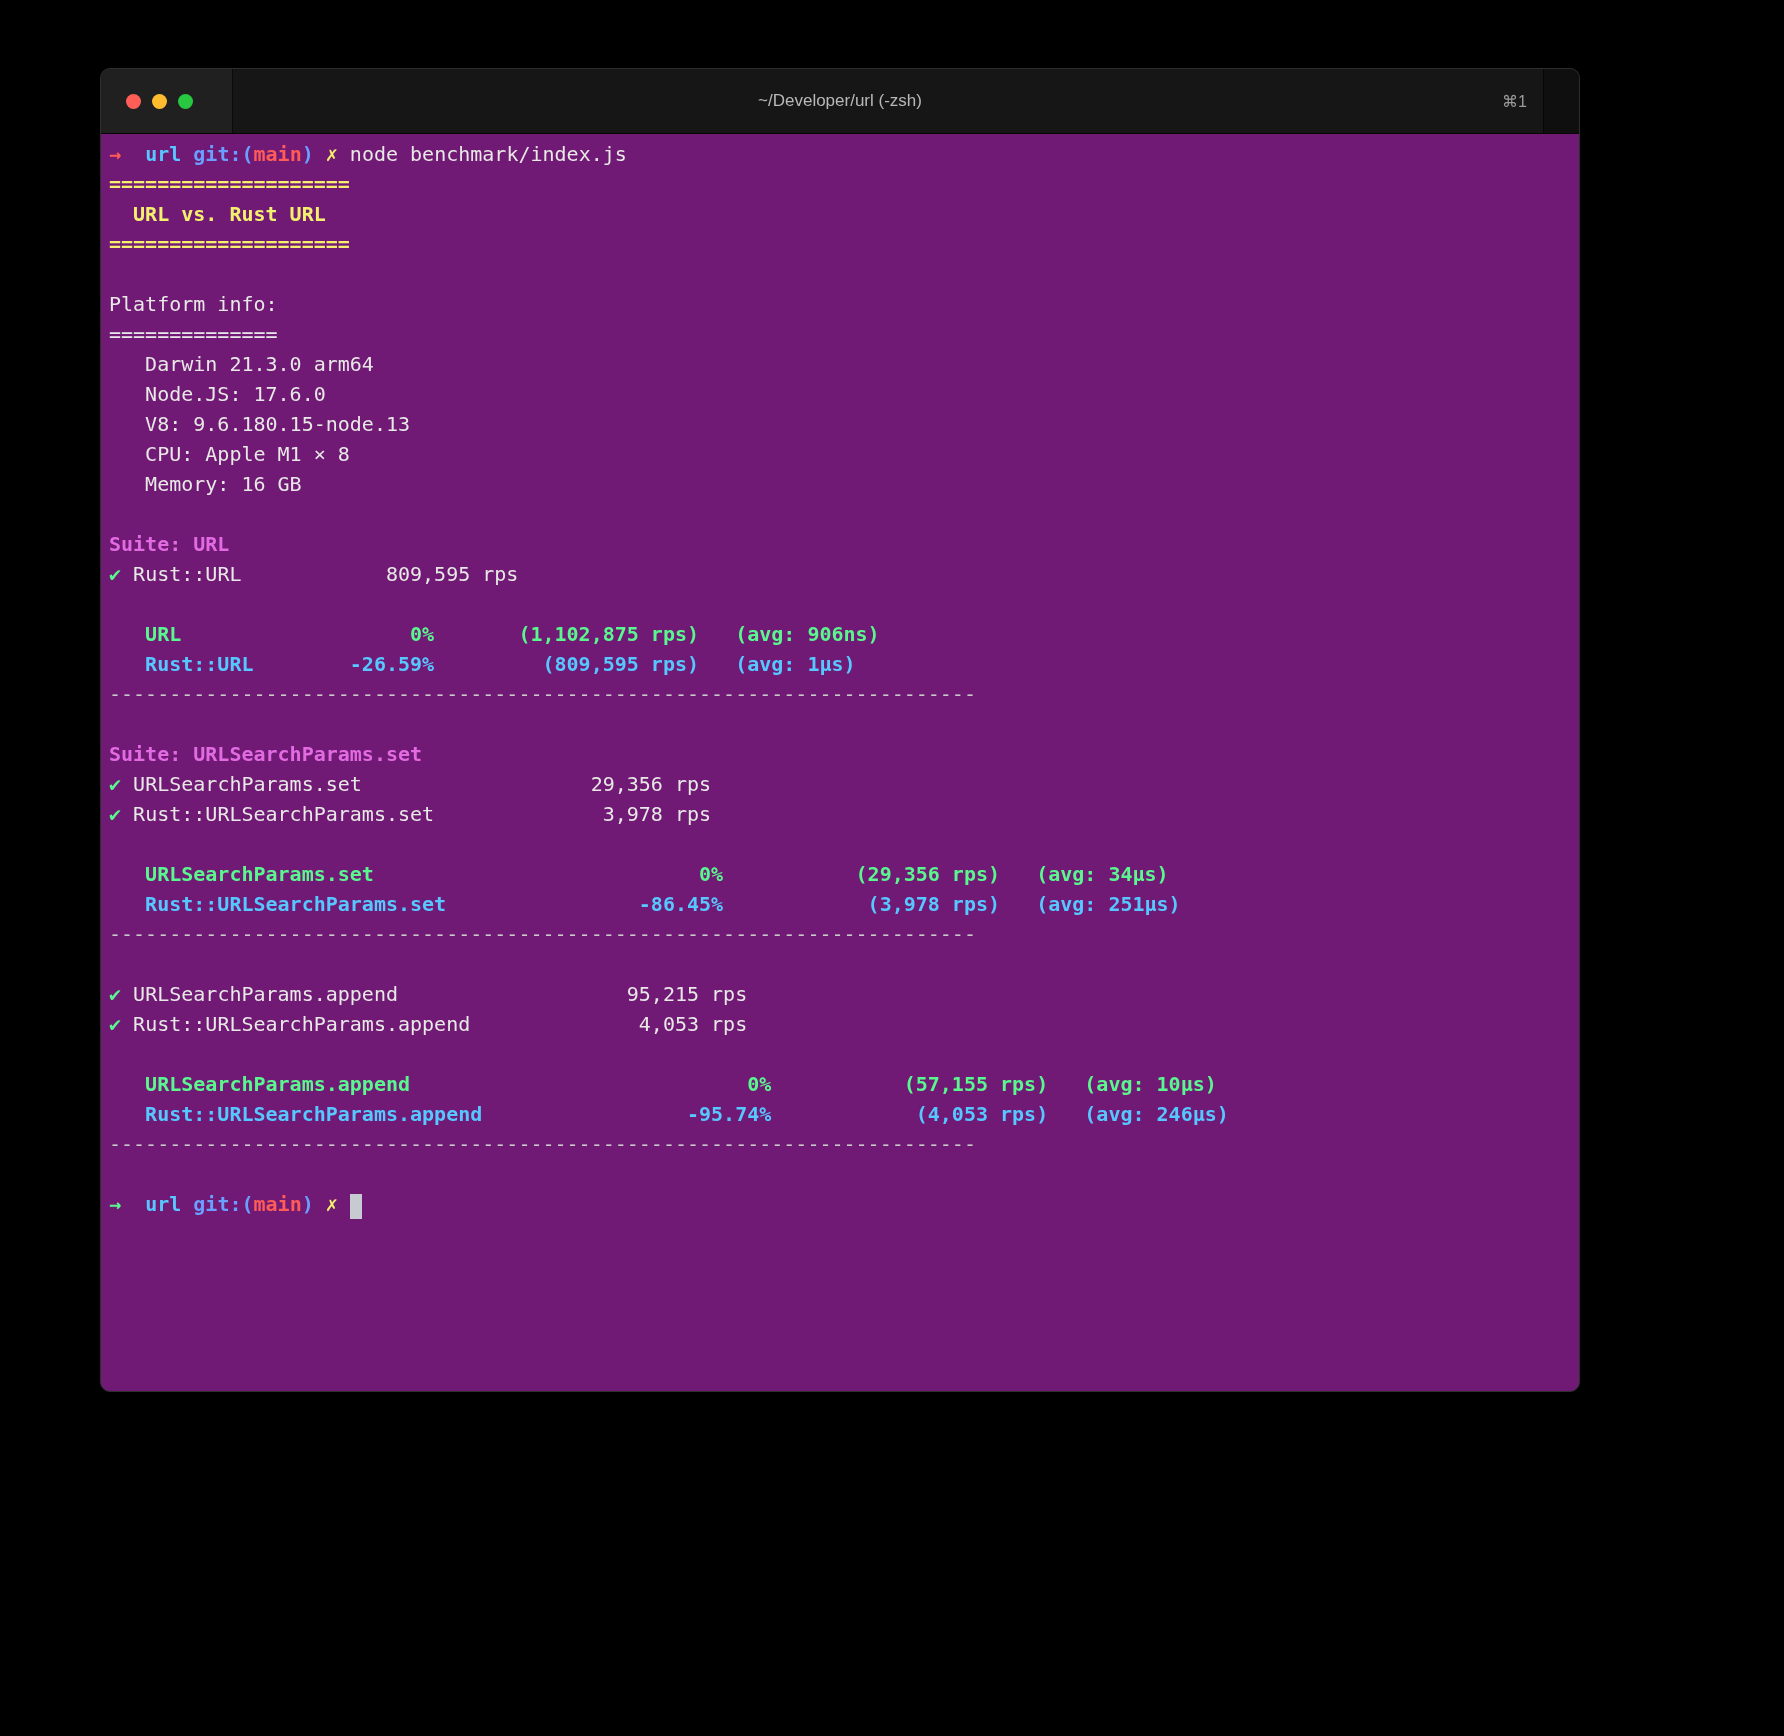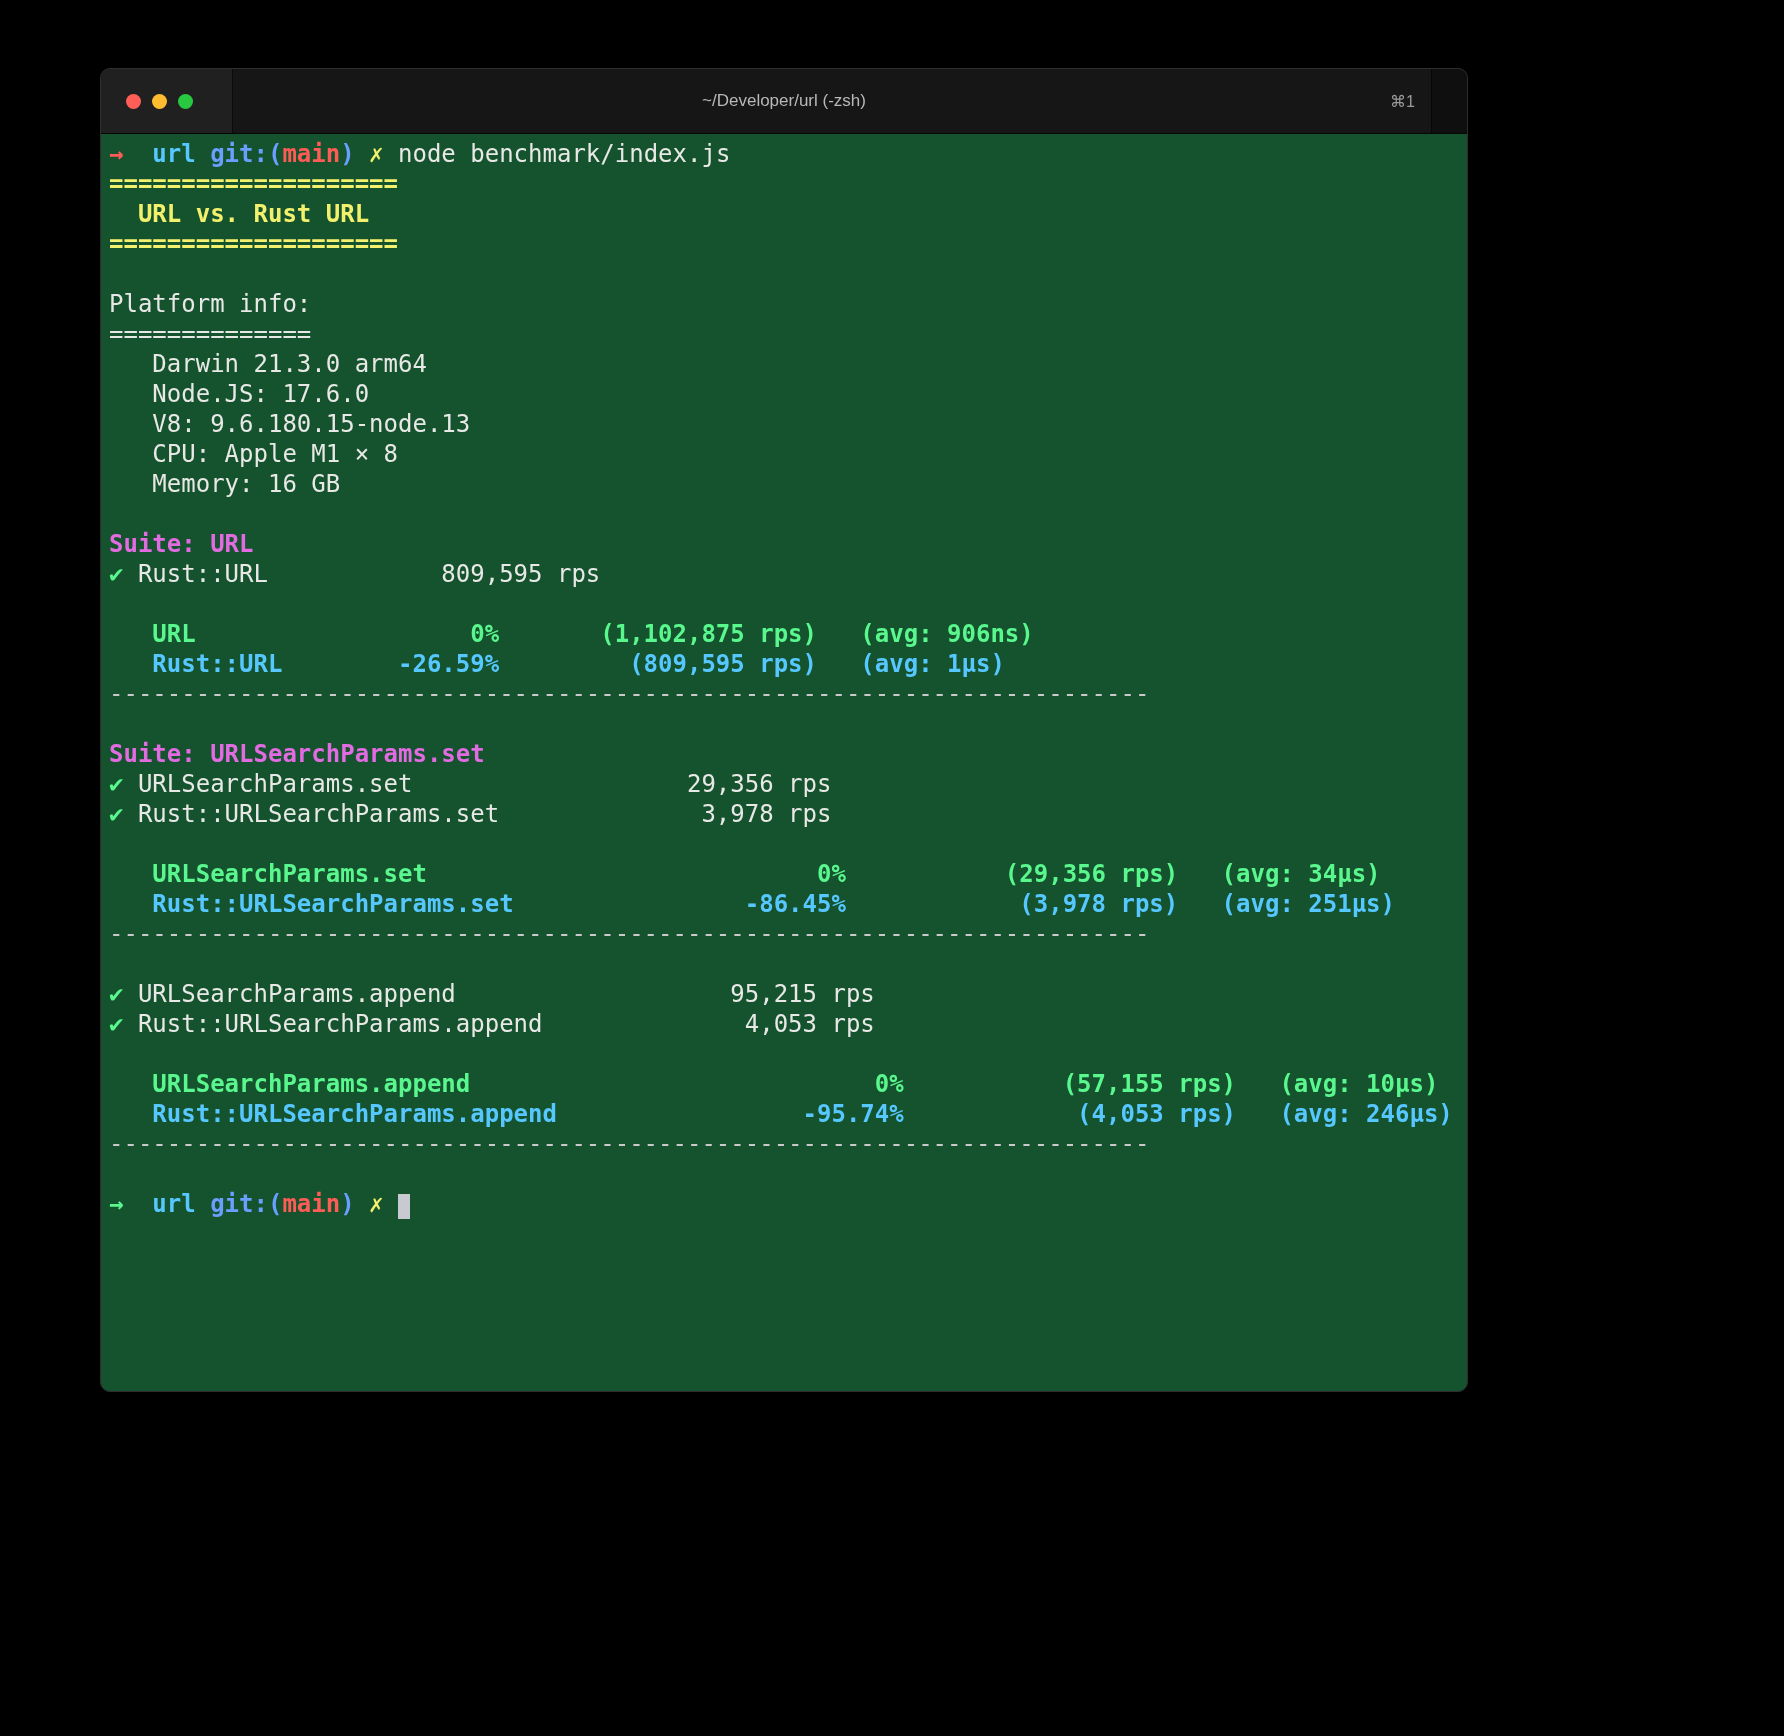--- a/index.html
+++ b/index.html
@@ -7,23 +7,23 @@
     padding: 0;
     width: 1784px;
     height: 1736px;
     background: #000000;
     overflow: hidden;
   }
   .window {
     position: absolute;
     left: 100px;
     top: 68px;
-    width: 1368px;
+    width: 1480px;
     height: 1324px;
-    background: #14532d;
+    background: #701a75;
     border: 1px solid #2e2e2e;
     border-radius: 10px;
     overflow: hidden;
     box-sizing: border-box;
   }
   .titlebar {
     position: relative;
     height: 64px;
     background: #161616;
     border-bottom: 1px solid #060606;
@@ -69,21 +69,21 @@
     position: absolute;
     right: 0; top: 0;
     width: 35px;
     height: 100%;
     background: #0f0f0f;
     border-left: 1px solid #060606;
   }
   .screen {
     padding: 5px 8px 0 8px;
     font-family: "DejaVu Sans Mono", "Liberation Mono", monospace;
-    font-size: 24px;
+    font-size: 20px;
     line-height: 30px;
   }
   .line {
     white-space: pre;
     height: 30px;
   }
   .cursor {
     display: inline-block;
     width: 12px;
     height: 25px;

